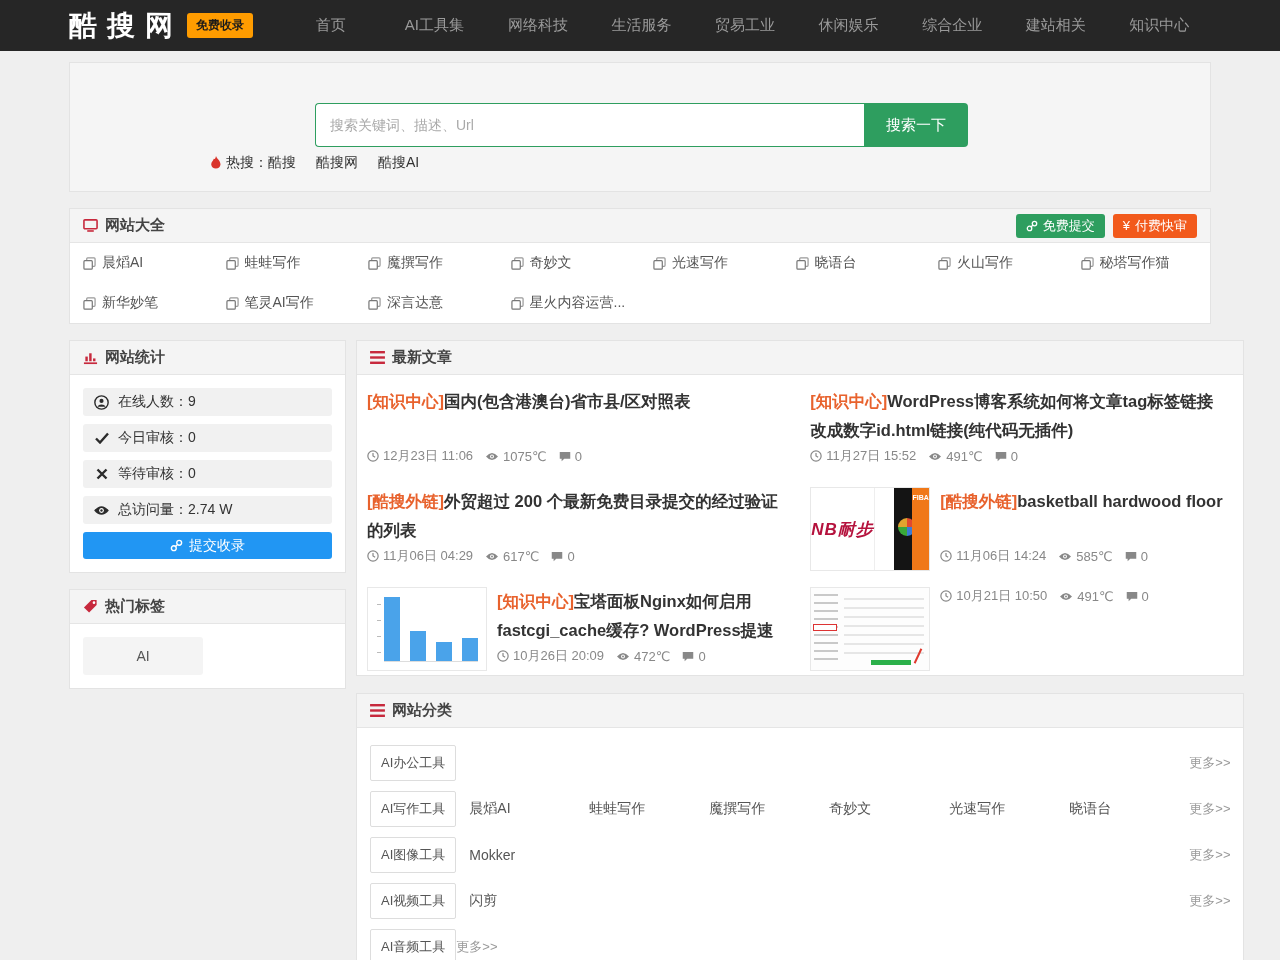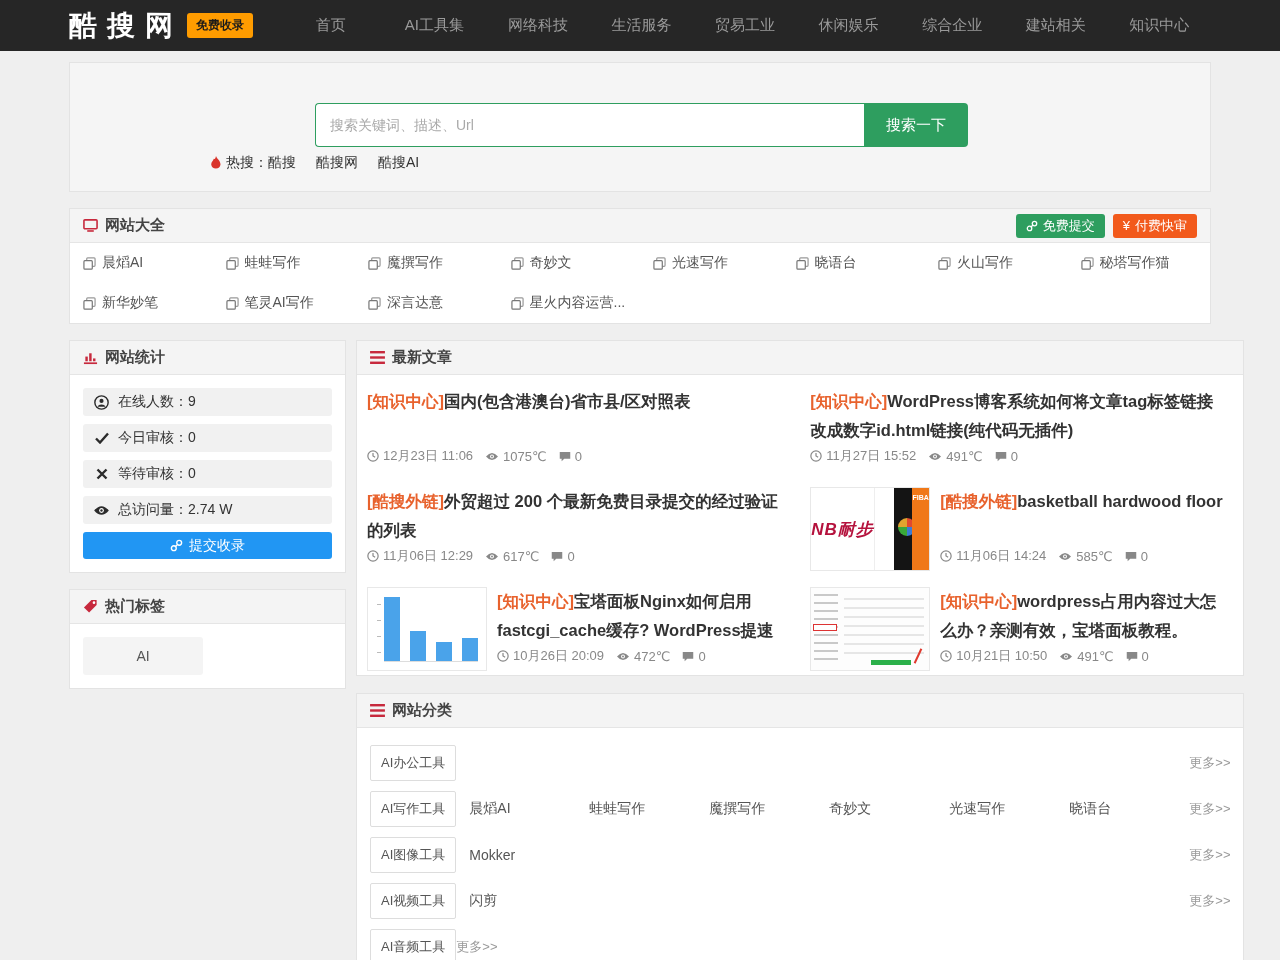--- a/index.html
+++ b/index.html
@@ -458,21 +458,21 @@
             <div class="art-body">
               <div class="art-title"><span class="cat">[酷搜外链]</span><span>外贸超过 200 个最新免费目录提交的经过验证的列表</span></div>
               <div class="art-meta">
                 <span class="m">
                     <span>
                       <svg width="12" height="12" viewBox="0 0 14 14">
                         <circle cx="7" cy="7" r="6" fill="none" stroke="#888" stroke-width="1.4"></circle>
                         <path d="M7 3.5 V7 L9.5 8.5" fill="none" stroke="#888" stroke-width="1.4"></path>
                       </svg>
                     </span>
-                    <span>11月06日 12:29</span>
+                    <span>11月06日 04:29</span>
                   </span>
                 <span class="m">
                     <span>
                       <svg width="14" height="9" viewBox="0 0 18 12">
                         <path d="M1 6 Q9 -3.5 17 6 Q9 15.5 1 6 Z" fill="#888"></path>
                         <circle cx="9" cy="6" r="2.6" fill="#fff"></circle>
                         <circle cx="9" cy="6" r="1.3" fill="#888"></circle>
                       </svg>
                     </span>
                     <span>617℃</span>
@@ -584,21 +584,20 @@
 
           <div class="article">
             <div class="thumb thumb-panel">
               <div class="tp-side"></div>
               <div class="tp-red"></div>
               <div class="tp-main"></div>
               <div class="tp-green"></div>
               <div class="tp-slash"></div>
             </div>
             <div class="art-body">
-              <div class="art-title"><span class="cat">[知识中心]</span><span>wordpress占用内容过大怎么办？亲测有效，宝塔面板教程。</span></div>
               <div class="art-meta">
                 <span class="m">
                     <span>
                       <svg width="12" height="12" viewBox="0 0 14 14">
                         <circle cx="7" cy="7" r="6" fill="none" stroke="#888" stroke-width="1.4"></circle>
                         <path d="M7 3.5 V7 L9.5 8.5" fill="none" stroke="#888" stroke-width="1.4"></path>
                       </svg>
                     </span>
                     <span>10月21日 10:50</span>
                   </span>

